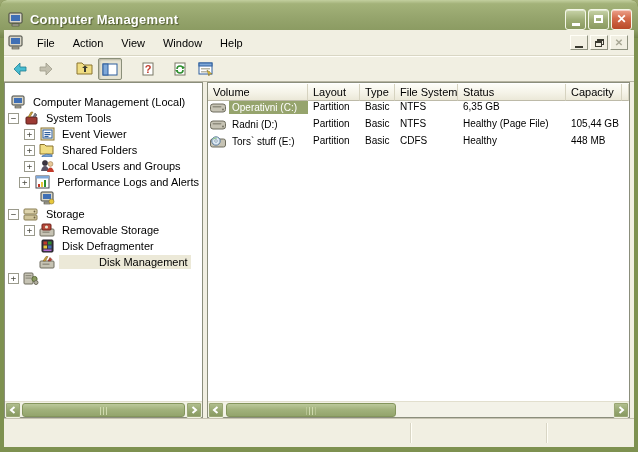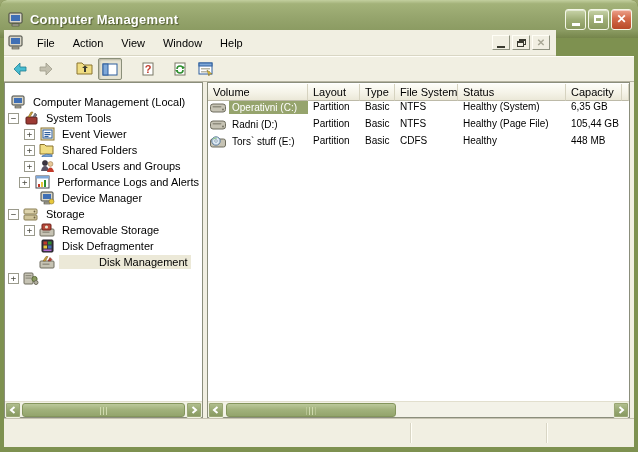--- a/index.html
+++ b/index.html
@@ -35,21 +35,21 @@
     box-shadow:inset 0 1px 0 rgba(255,255,255,.5);
   }
   .tb-btn.close {
     background:linear-gradient(180deg,#eda28c 0%, #d36a4a 45%, #b84a28 100%);
   }
   .glyph-min { width:8px; height:3px; background:#fff; margin-top:10px; }
   .glyph-max { width:9px; height:8px; border:2px solid #fff; border-top-width:3px; }
 
   
   .menubar {
-    position:absolute; left:4px; top:30px; width:552px; height:26px;
+    position:absolute; left:4px; top:30px; width:630px; height:26px;
     background:#f1efe2; border-bottom:1px solid #d9d6c4;
     display:flex; align-items:center; padding:0 4px;
   }
   .menu-item { font-size:11px; color:#000; padding:4px 9px; }
   .child-btns { margin-left:auto; display:flex; gap:2px; padding-right:2px; }
   .child-btn {
     width:18px; height:15px; background:#f1efe2;
     border:1px solid; border-color:#fffef6 #8f9280 #8f9280 #fffef6;
     display:flex; align-items:center; justify-content:center;
     font-size:10px; color:#3a3a30; font-weight:bold; line-height:1;
@@ -343,21 +343,20 @@
             <span class="tspacer2"></span>
             <span class="noexp"></span>
             <span class="ticon">
                 <svg width="15" height="14">
                   <rect x="1" y="1" width="12" height="9" rx="1" fill="#d8d5c8" stroke="#41423a"></rect>
                   <rect x="3" y="3" width="8" height="5" fill="#3f6fb5"></rect>
                   <rect x="4" y="11" width="6" height="2" fill="#b2af9f" stroke="#41423a" stroke-width="0.6"></rect>
                   <circle cx="11.5" cy="10.5" r="2.5" fill="#e8c83c" stroke="#8a7430" stroke-width="0.6"></circle>
                 </svg>
               </span>
-            <span class="tlabel">Device Manager</span>
           </div>
 
           <div class="trow">
             <span class="tspacer1"></span>
             <span class="expander">−</span>
             <span class="ticon">
                 <svg width="16" height="14">
                   <rect x="1" y="2" width="13" height="5" rx="1" fill="#ddd3ac" stroke="#8a7e52"></rect>
                   <rect x="1" y="8" width="13" height="5" rx="1" fill="#cfc49a" stroke="#8a7e52"></rect>
                   <circle cx="11.5" cy="4.5" r="0.9" fill="#6a6040"></circle>
@@ -463,21 +462,20 @@
                   <rect x="0.5" y="1" width="15" height="8" rx="2.5" fill="#c6c3b4" stroke="#6e6c5e"></rect>
                   <rect x="2.5" y="3" width="9" height="1.6" rx="0.8" fill="#8f8d7e"></rect>
                   <circle cx="13" cy="6.5" r="0.9" fill="#6e6c5e"></circle>
                 </svg>
               </span>
             <span class="vlabel sel">Operativni (C:)</span>
           </span>
           <span class="lcell c1">Partition</span>
           <span class="lcell c2">Basic</span>
           <span class="lcell c3">NTFS</span>
-          <span class="lcell c4">Healthy (System)</span>
           <span class="lcell c5">6,35 GB</span>
         </div>
 
         <div class="lrow">
           <span class="lcell c0 vol-cell">
             <span class="vicon">
                 <svg width="16" height="10">
                   <rect x="0.5" y="1" width="15" height="8" rx="2.5" fill="#c6c3b4" stroke="#6e6c5e"></rect>
                   <rect x="2.5" y="3" width="9" height="1.6" rx="0.8" fill="#8f8d7e"></rect>
                   <circle cx="13" cy="6.5" r="0.9" fill="#6e6c5e"></circle>

